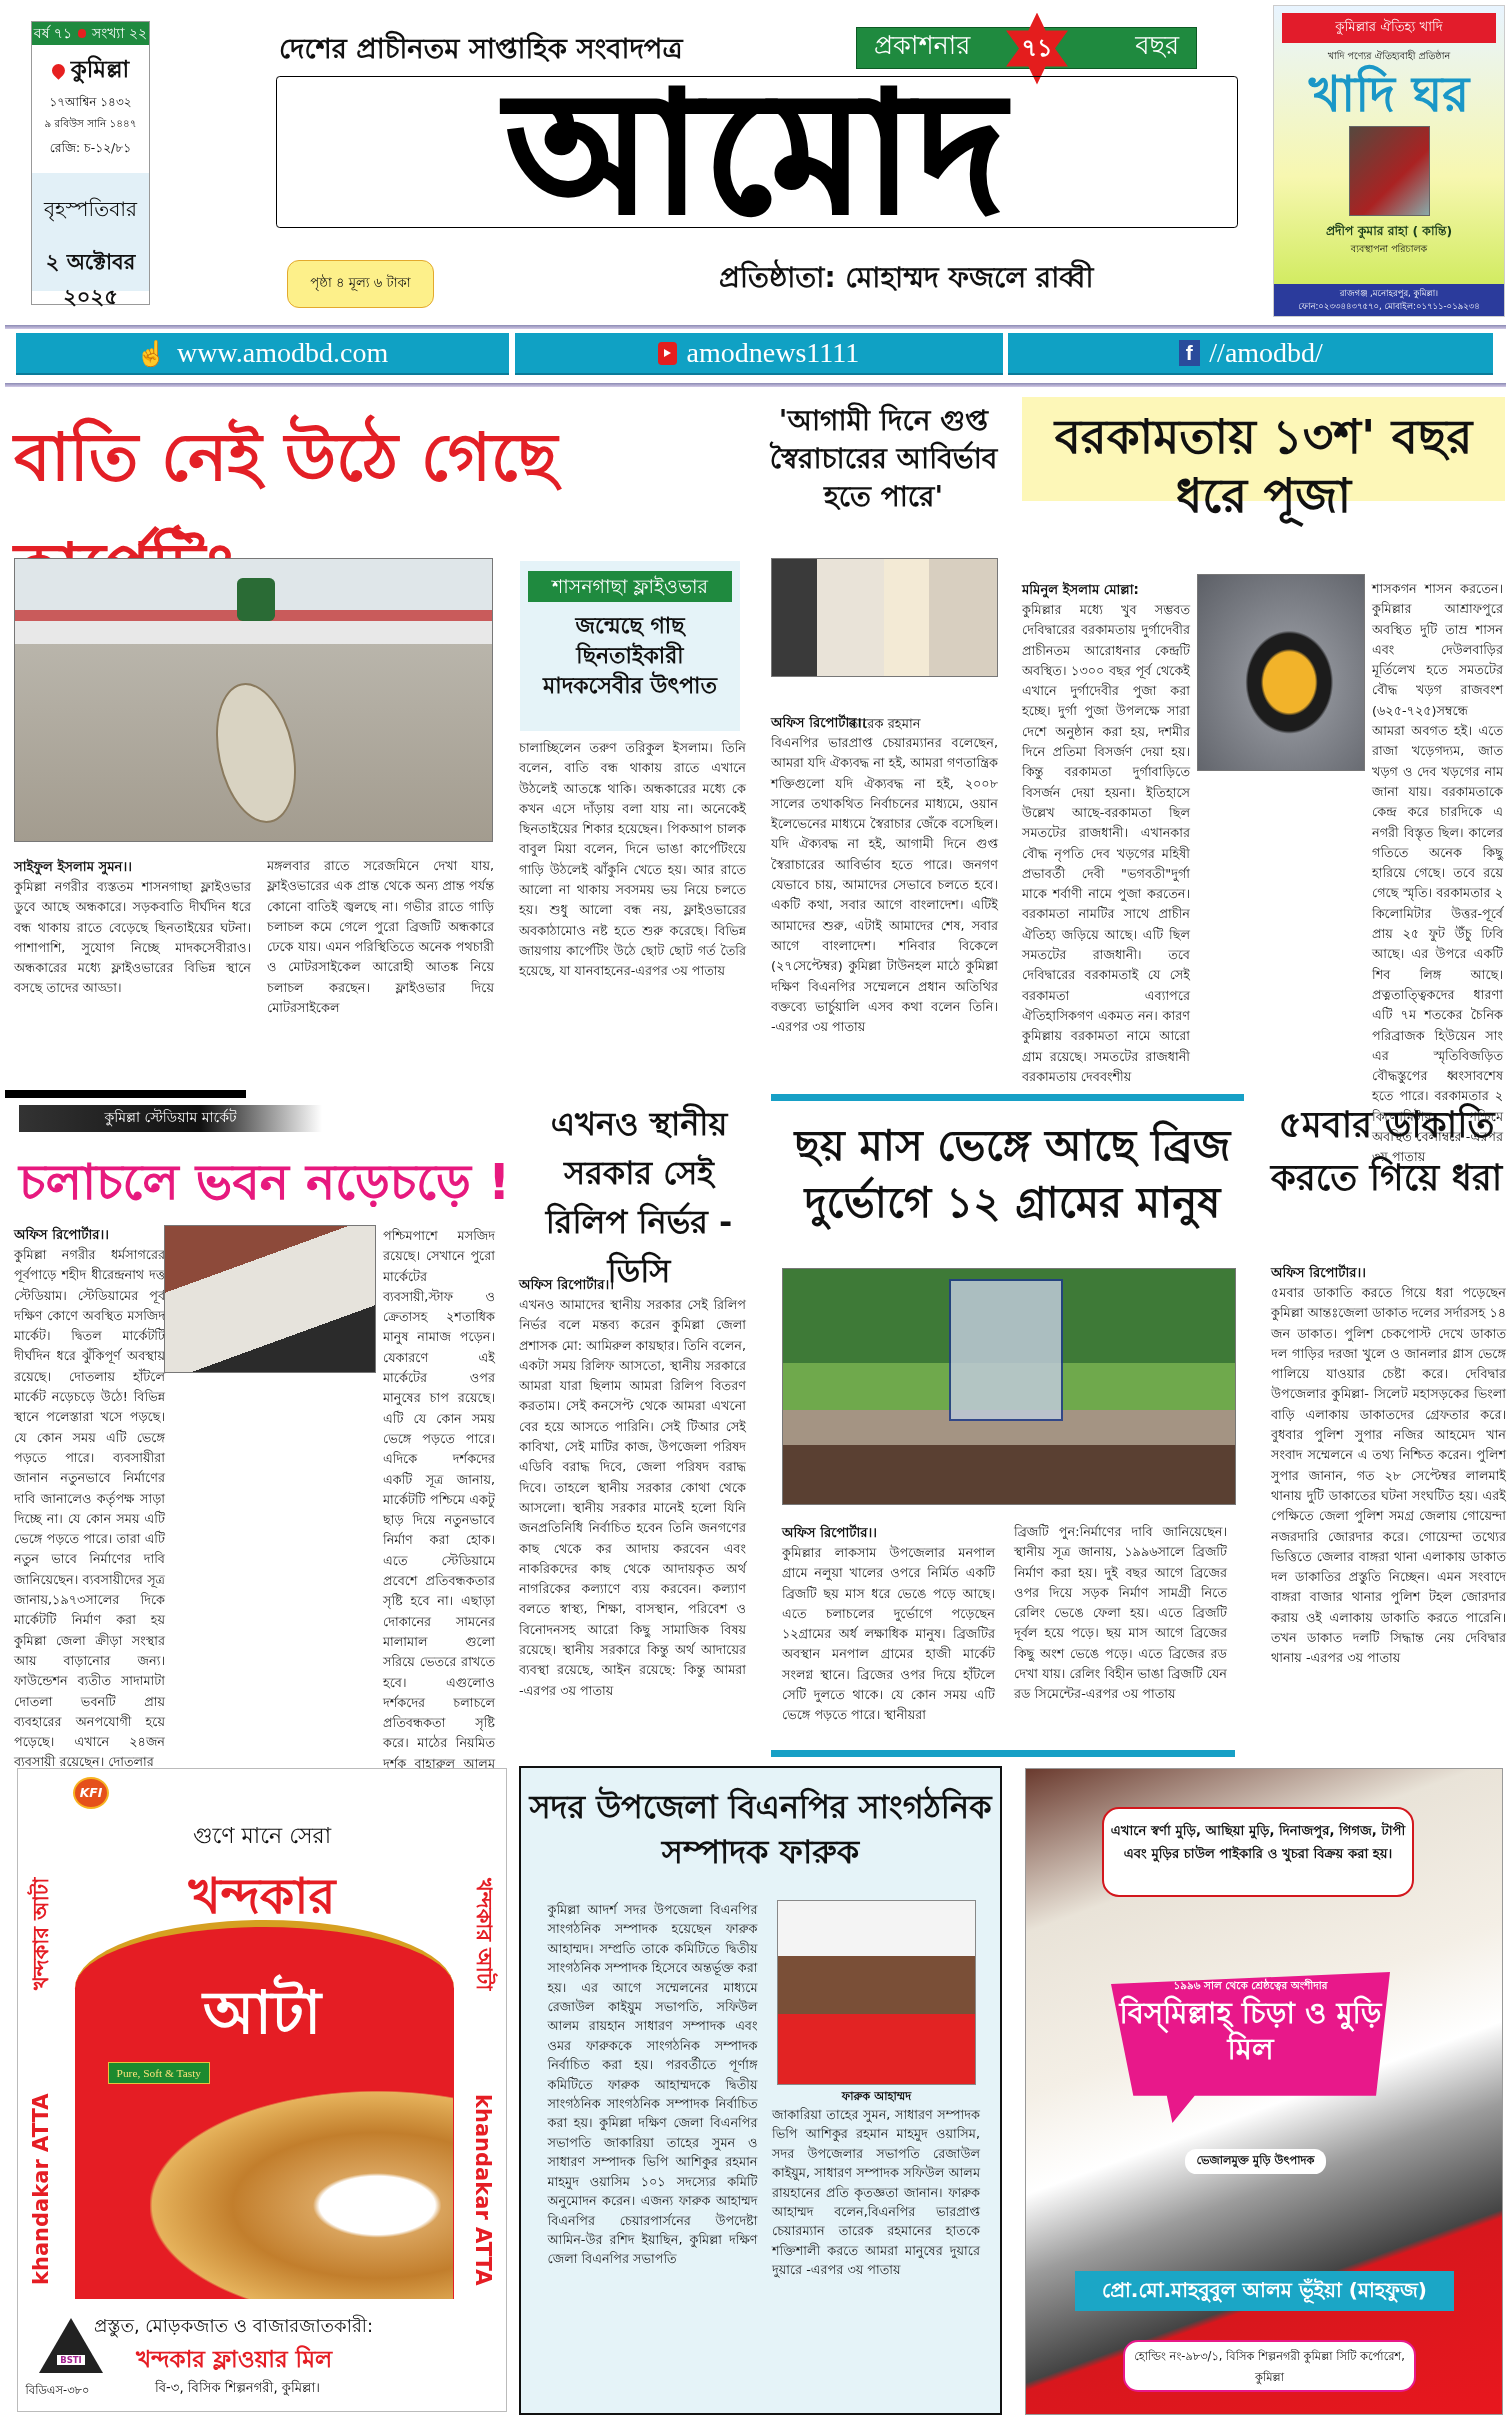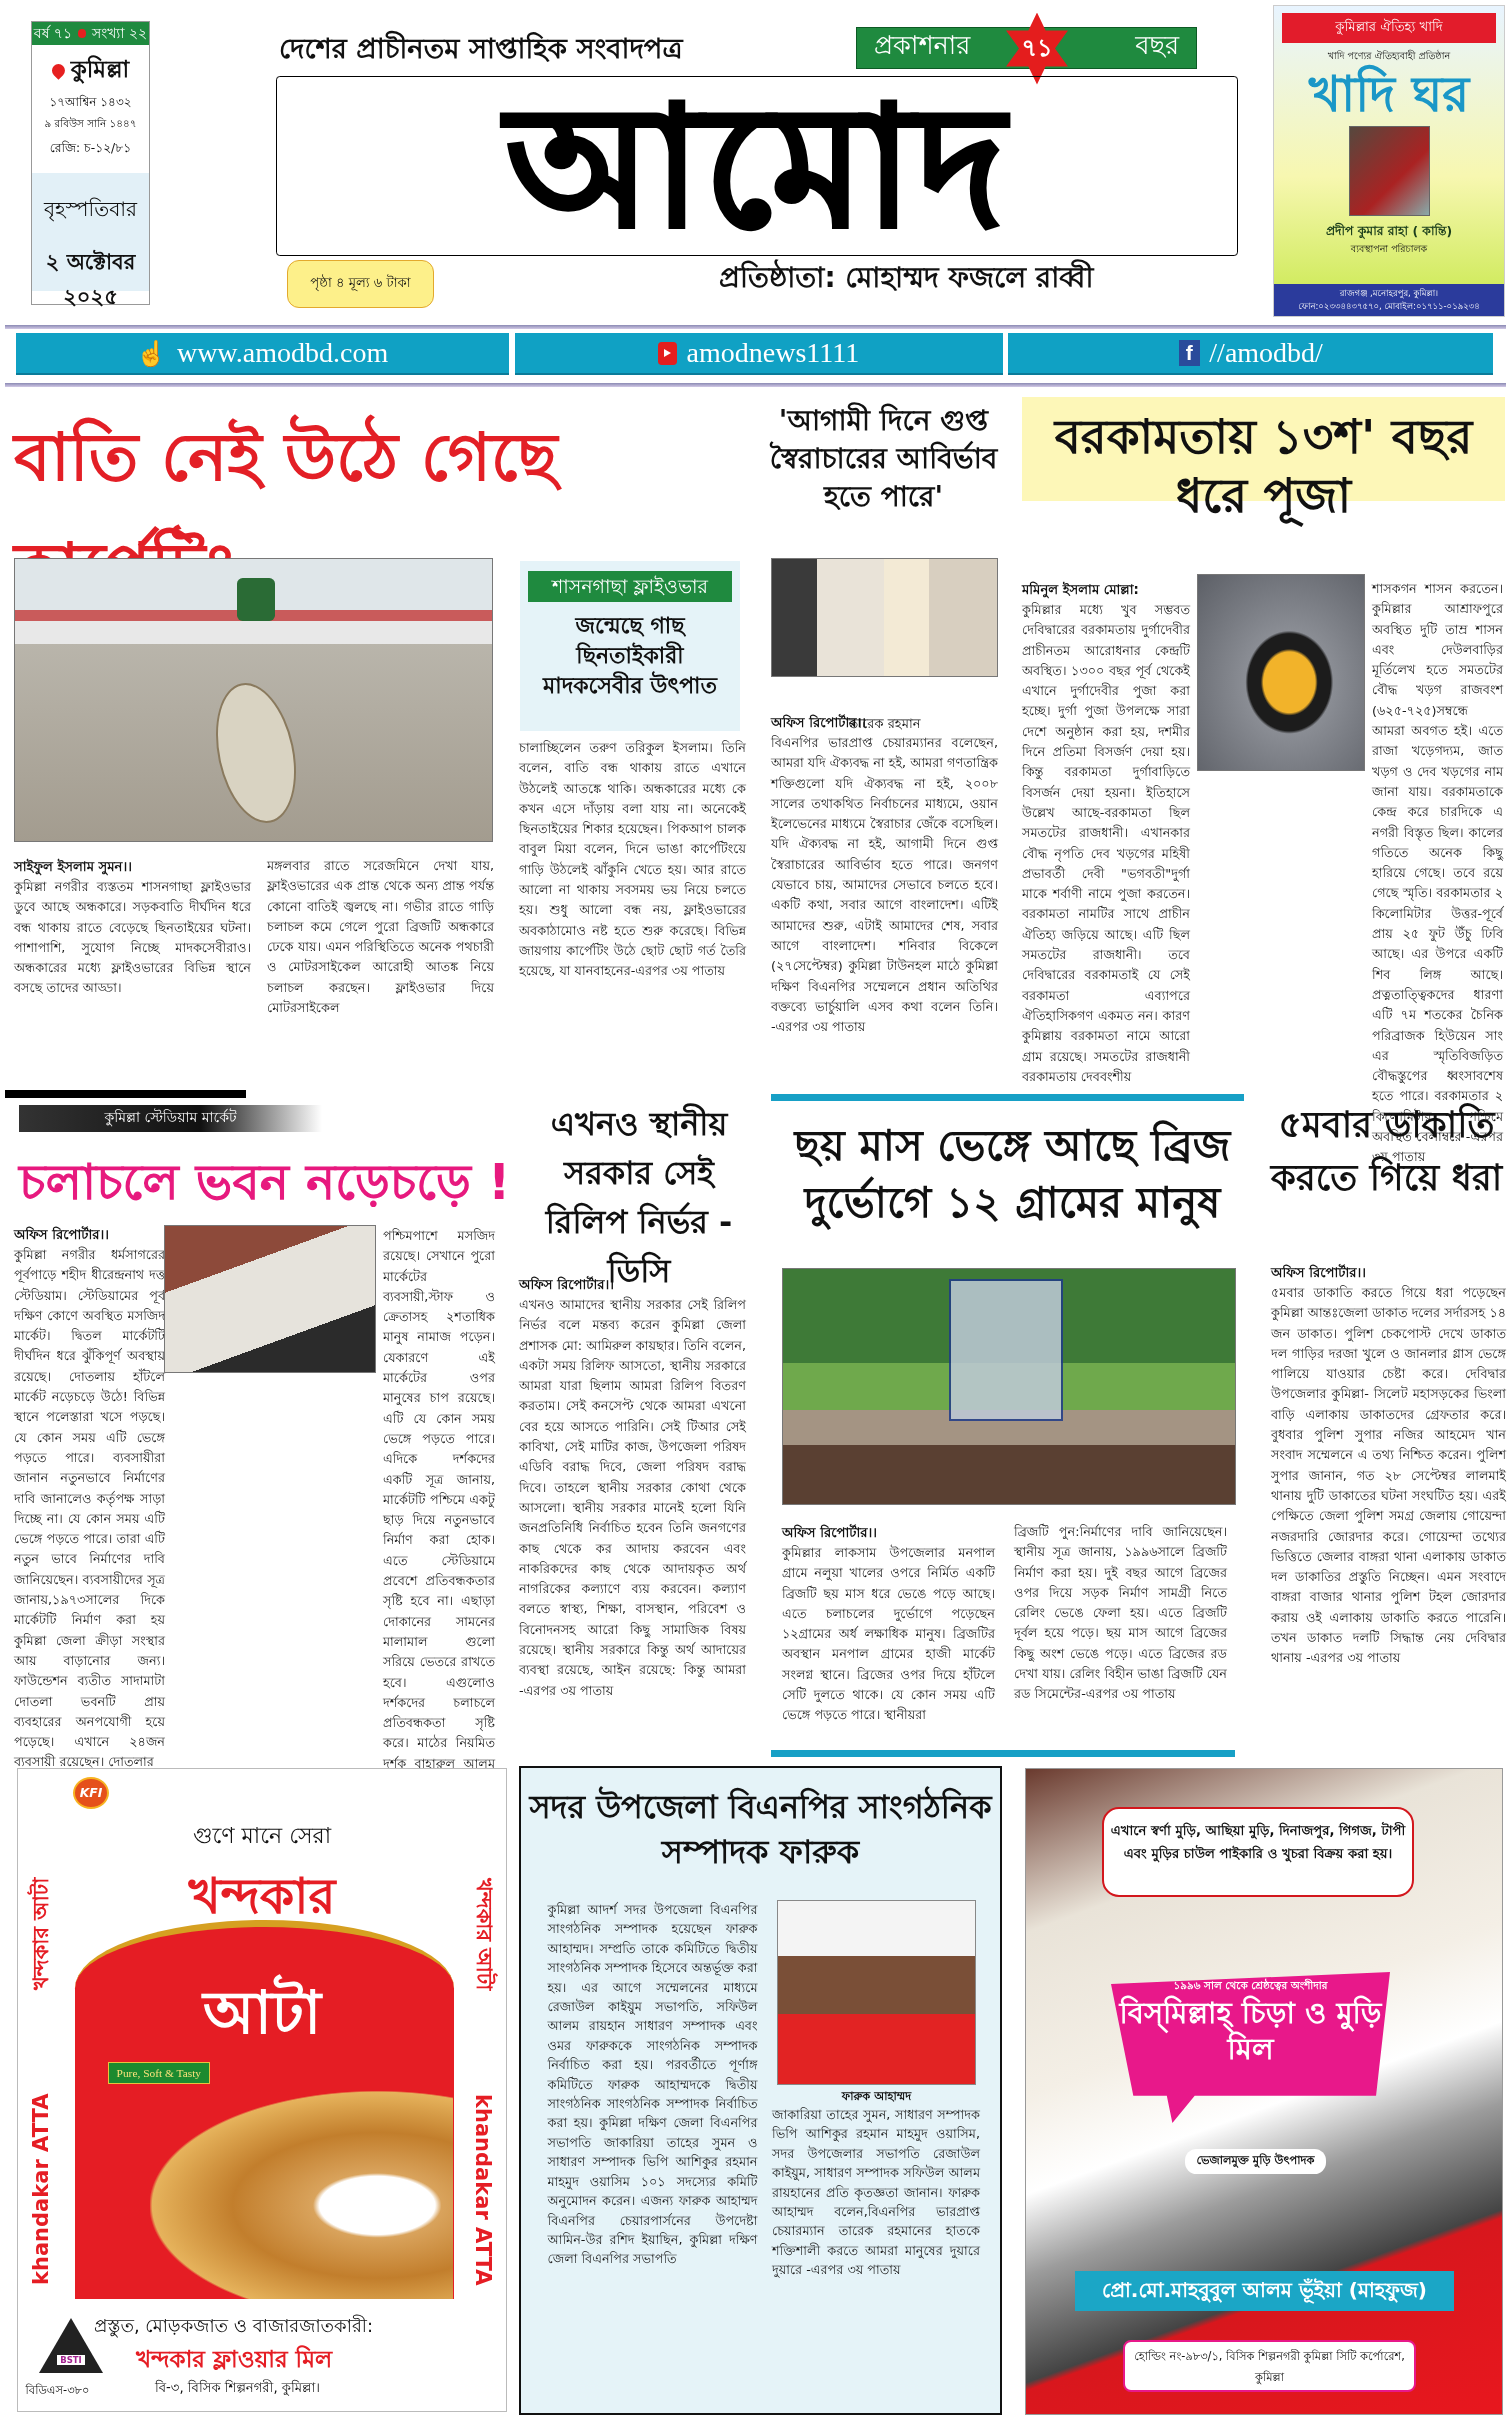--- a/index.html
+++ b/index.html
@@ -11,21 +11,21 @@
 
 #infobox{left:31px;top:21px;width:119px;height:284px;border:0.9px solid #999}
 #infobox .top{background:#1f8a3f;color:#fff;height:23px;font-size:14px;display:flex;align-items:center;justify-content:center;gap:5.7px}
 #infobox .mid{height:128px;text-align:center;padding-top:5.7px}
 #infobox .bot{background:#e2f0f7;height:118px;text-align:center;padding-top:21px}
 .pin{display:inline-block;width:13.2px;height:13.2px;background:#e62020;border-radius:50% 50% 50% 0;transform:rotate(-45deg);margin-right:5.7px;vertical-align:middle}
 .dot{display:inline-block;width:8.5px;height:8.5px;border-radius:50%;background:#e62020}
 #tagline{left:279px;top:28px;font-size:27.4px;font-weight:bold}
 #anniv{left:856px;top:26.5px;width:341px;height:42px;background:#1f8a3f;color:#fff;font-size:25.6px;display:flex;align-items:center;justify-content:space-between;padding:0 17px;border:0.9px solid #0d5a25}
 #anniv .star{position:absolute;left:144px;top:-15px;width:72px;height:72px;background:#e41d1d;clip-path:polygon(50% 0,62% 25%,93% 25%,75% 50%,93% 75%,62% 75%,50% 100%,38% 75%,7% 75%,25% 50%,7% 25%,38% 25%);display:flex;align-items:center;justify-content:center;color:#fff;font-size:24px;font-weight:bold}
-#logo{left:276px;top:76px;width:962px;height:180px;border:1.9px solid #000;border-radius:3.8px;display:flex;align-items:center;justify-content:center}
+#logo{left:276px;top:76px;width:962px;height:152px;border:1.9px solid #000;border-radius:3.8px;display:flex;align-items:center;justify-content:center}
 #logo span{font-size:167px;font-weight:bold;line-height:1;color:#000;-webkit-text-stroke:2.8px #000;letter-spacing:3.8px;font-family:"DejaVu Serif",serif}
 #price{left:287px;top:260px;width:147px;height:48px;background:#fdf08a;border:1.9px solid #e3a92d;border-radius:12px;font-size:13.2px;display:flex;align-items:center;justify-content:center}
 #founder{left:719px;top:256px;font-size:28px;font-weight:bold}
 #khadi{left:1273px;top:4.7px;width:232px;height:312px;border:0.9px solid #ccc;background:linear-gradient(180deg,#e8f4ff 0%,#f7f7b0 55%,#c7e84a 100%);text-align:center}
 #khadi .red{background:#e21c2b;color:#fff;margin:7.6px 7.6px 0;height:30px;font-size:13.2px;display:flex;align-items:center;justify-content:center}
 #khadi .sub{font-size:9.5px;margin-top:5.7px}
 #khadi .name{font-size:49px;font-weight:bold;color:#1a97c7;line-height:62px;margin-top:0}
 #khadi .shop{margin:0 auto;width:81px;height:90px;background:linear-gradient(135deg,#56483e,#a22 60%,#8aa);border:0.9px solid #666}
 #khadi .owner{font-size:12.3px;font-weight:bold;margin-top:5.7px;color:#1b3e1b}
 #khadi .role{font-size:9.5px}
@@ -76,21 +76,21 @@
 #bnp{left:519px;top:1766px;width:483px;height:649px;border:2.8px solid #111;background:#e5f3f8}
 #bnp .hl{font-size:32px;line-height:45px;text-align:center;margin-top:17px}
 #bnp .photo{position:absolute;left:256px;top:132px;width:199px;height:185px;background:linear-gradient(180deg,#f4f4f4 0 30%,#7a4f37 30% 62%,#e22323 62%);border:0.9px solid #888}
 #mill{left:1025px;top:1768px;width:478px;height:647px;border:0.9px solid #999;background:linear-gradient(160deg,#6a3a2e 0,#e9e3d8 20%,#f4efe6 40%,#fff 52%,#9c9c9c 62%,#444 75%,#d8171d 76%,#e8171e 100%)}
 #mill .bubble{position:absolute;left:76px;top:38px;width:312px;height:90px;background:#fff;border:2.8px solid #d3171d;border-radius:17px;text-align:center;font-size:13.2px;line-height:23px;padding-top:9.5px;font-weight:bold}
 #mill .pink{position:absolute;left:85px;top:203px;width:279px;height:151px;background:#e8188a;clip-path:polygon(0 8%,100% 0,95% 82%,30% 82%,22% 100%,20% 82%,8% 82%);color:#fff;text-align:center}
 #mill .pink .s{font-size:10.4px;margin-top:6px;font-weight:bold}
 #mill .pink .n{font-size:29px;line-height:36px;font-weight:bold}
 #mill .pill{position:absolute;left:159px;top:380px;background:#fff;border-radius:11.4px;padding:2.8px 11.4px;font-size:11.4px;font-weight:bold}
 #mill .prop{position:absolute;left:49px;top:502px;width:379px;height:40px;background:#1ba6c6;color:#fff;font-size:20px;display:flex;align-items:center;justify-content:center;font-weight:bold}
-#mill .adr{position:absolute;left:97px;top:571px;width:293px;height:52px;background:#fff;border-radius:8px;border:2.8px solid #e8188a;text-align:center;font-size:11.4px;line-height:21px;padding-top:3.8px}
+#mill .adr{position:absolute;left:97px;top:571px;width:293px;height:52px;background:#fff;border-radius:15px;border:2.8px solid #e8188a;text-align:center;font-size:11.4px;line-height:21px;padding-top:3.8px}
 </style>
 </head>
 <body>
 
 <div id="infobox" class="abs">
   <div class="top">
     <span>বর্ষ ৭১</span>
     <span class="dot"></span>
     <span>সংখ্যা ২২</span>
   </div>

